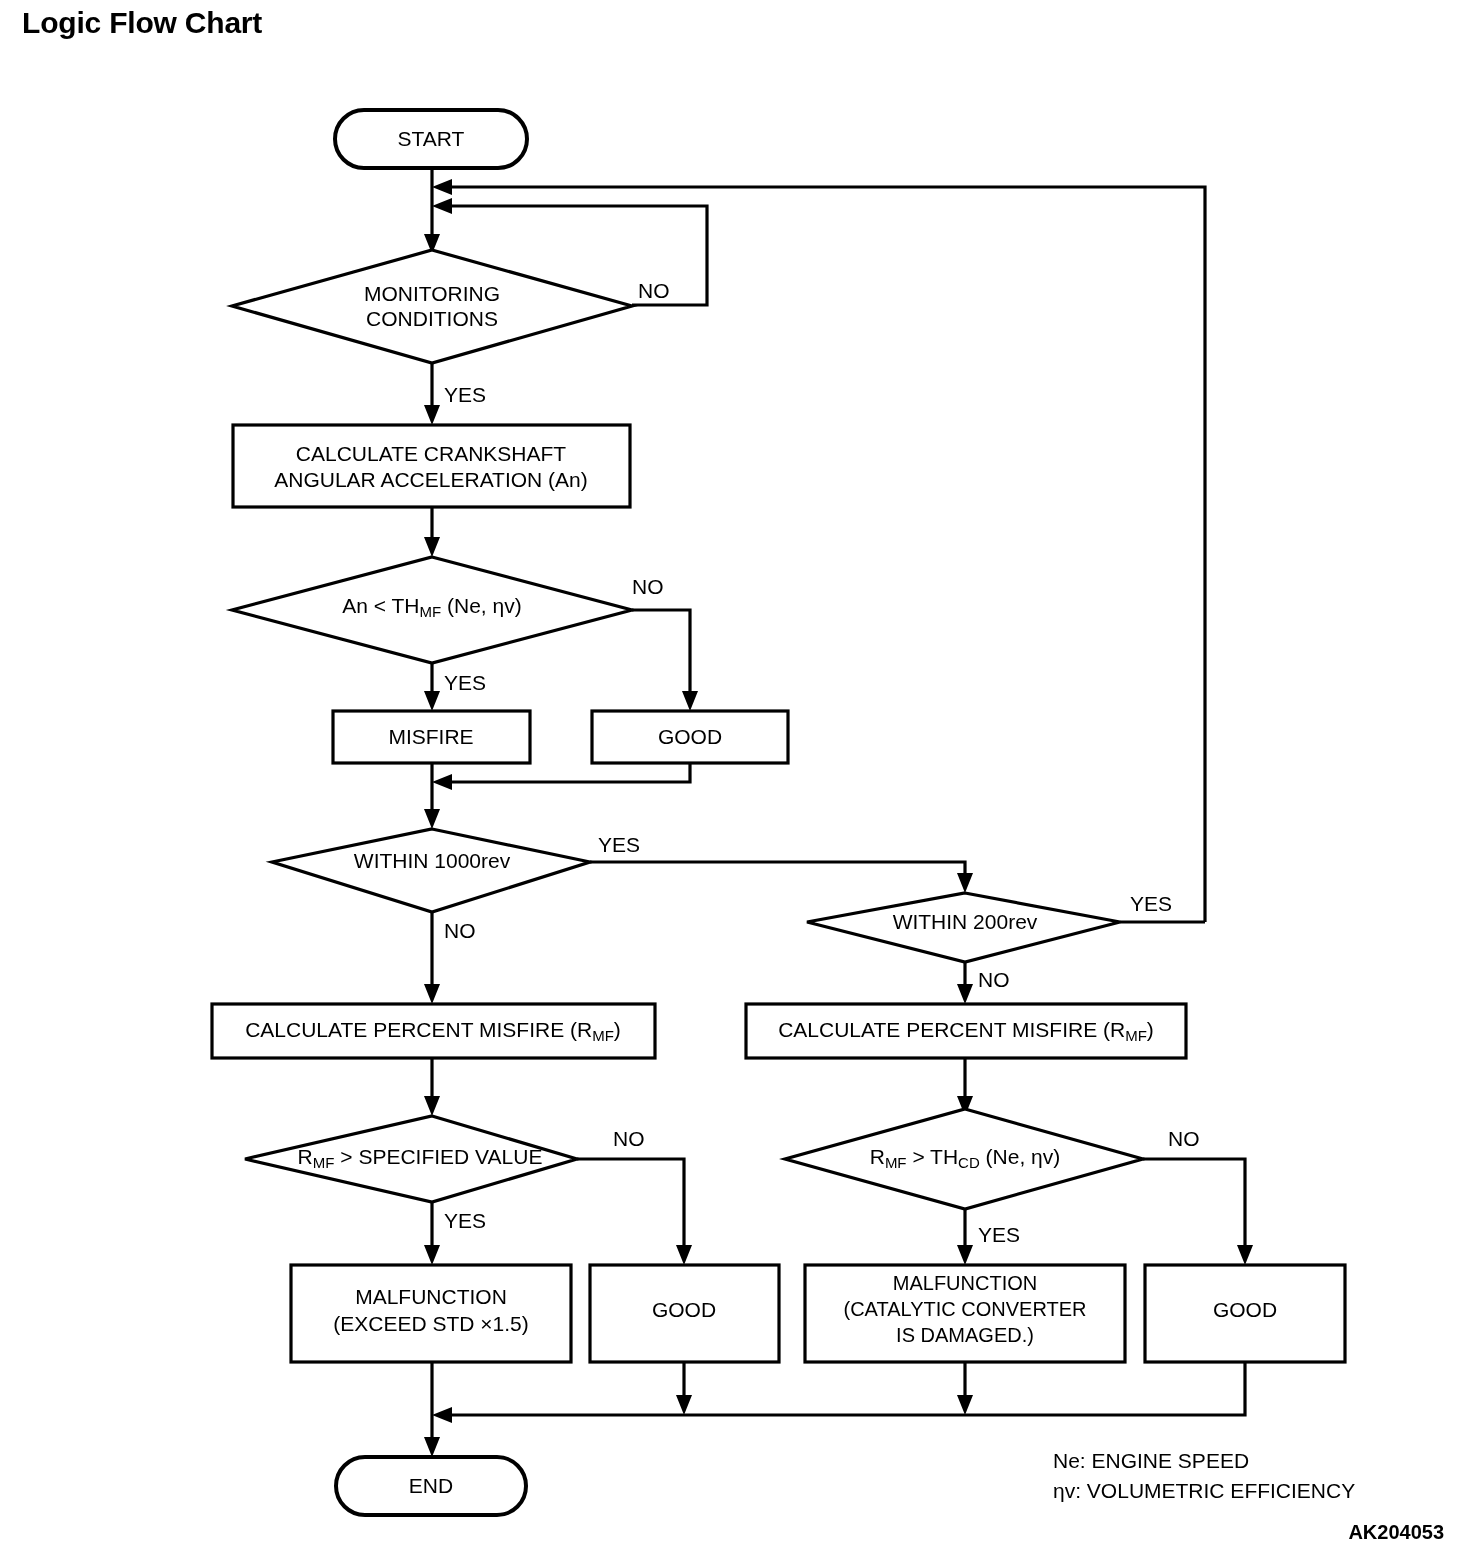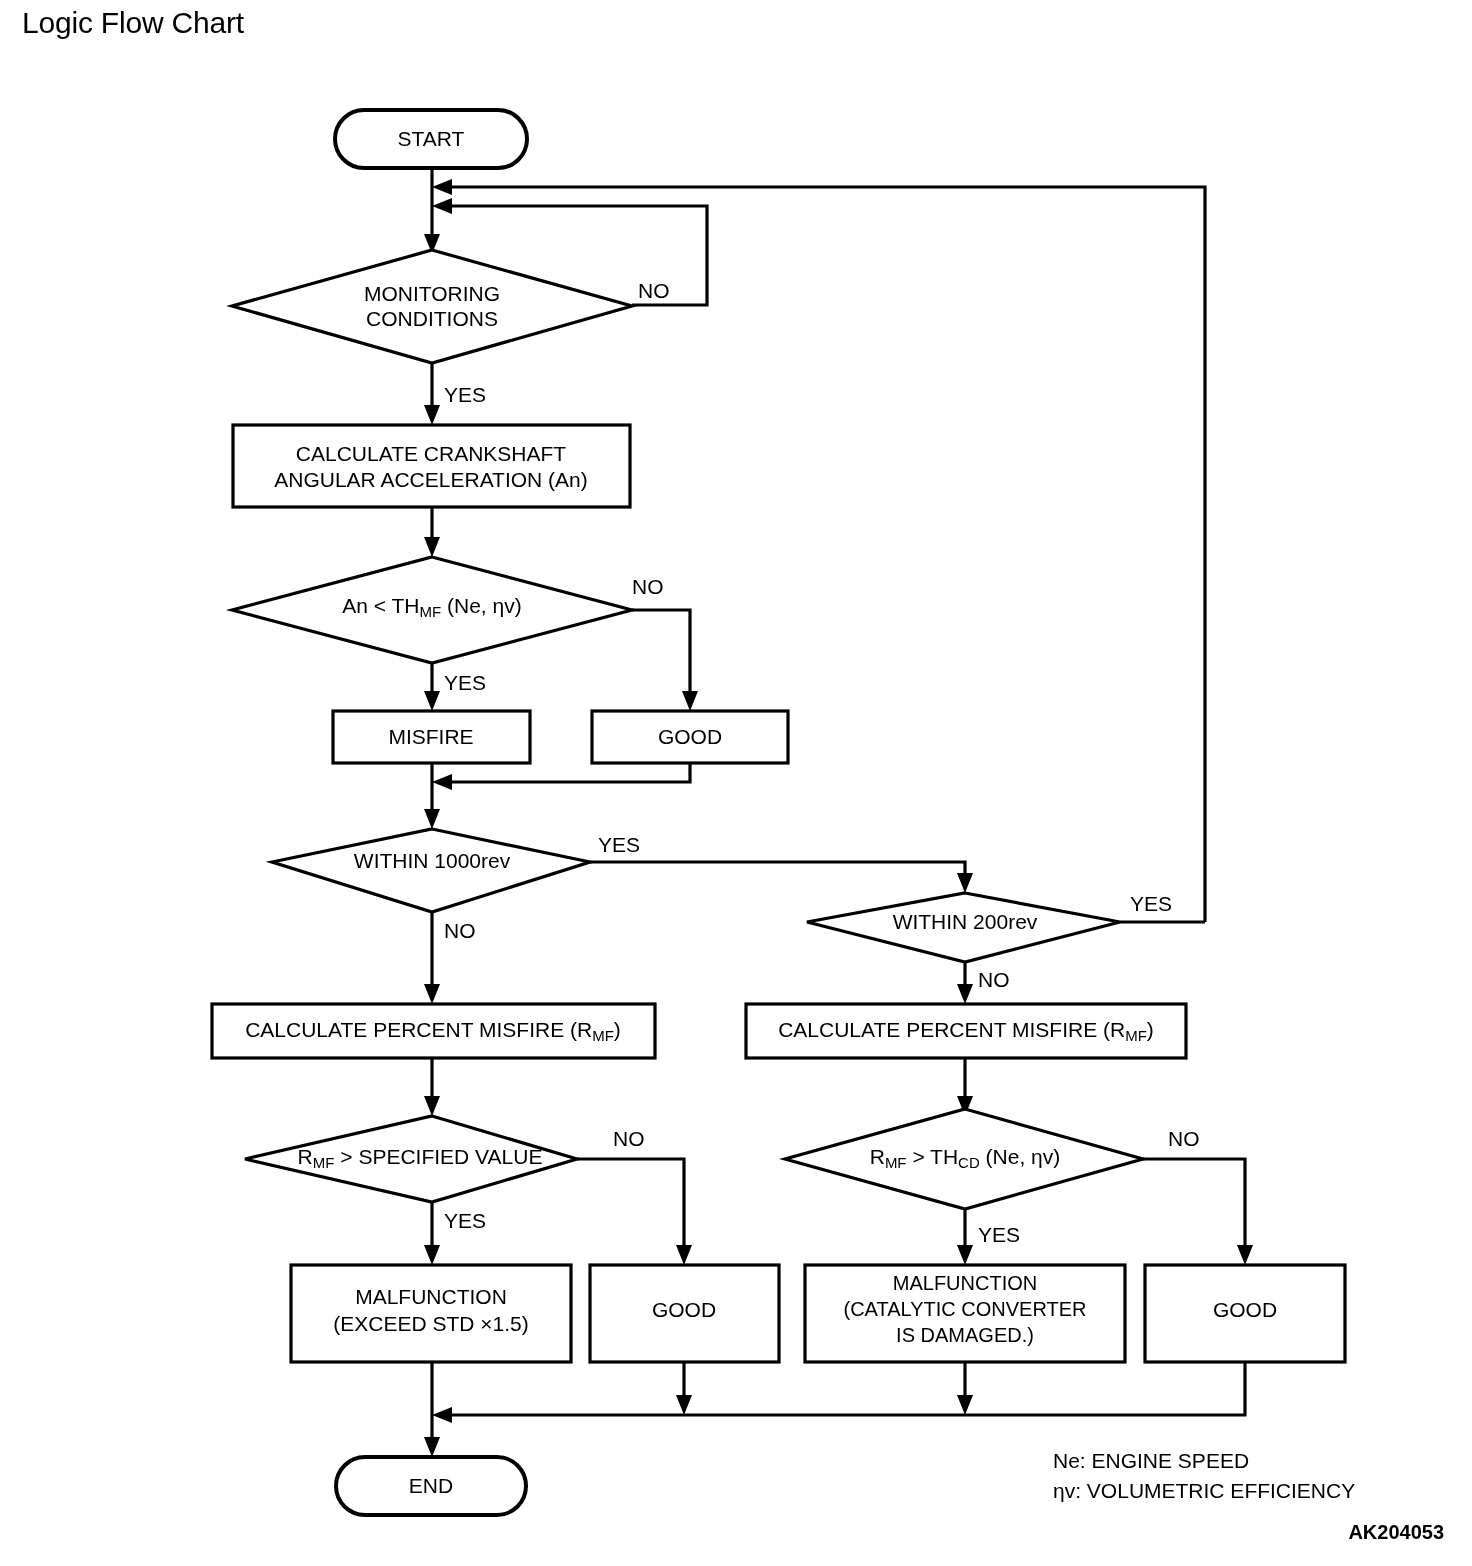--- a/index.html
+++ b/index.html
@@ -13,21 +13,21 @@
     font-family: "Liberation Sans", sans-serif;
     color: #000000;
     overflow: hidden;
     position: relative;
   }
   #page-title {
     position: absolute;
     left: 22px;
     top: 6px;
     font-size: 30px;
-    font-weight: normal;
+    font-weight: bold;
     letter-spacing: -0.2px;
     font-family: "Liberation Sans", sans-serif;
   }
   #flow-svg {
     position: absolute;
     left: 0;
     top: 0;
   }
   .shape-stroke {
     fill: #ffffff;

